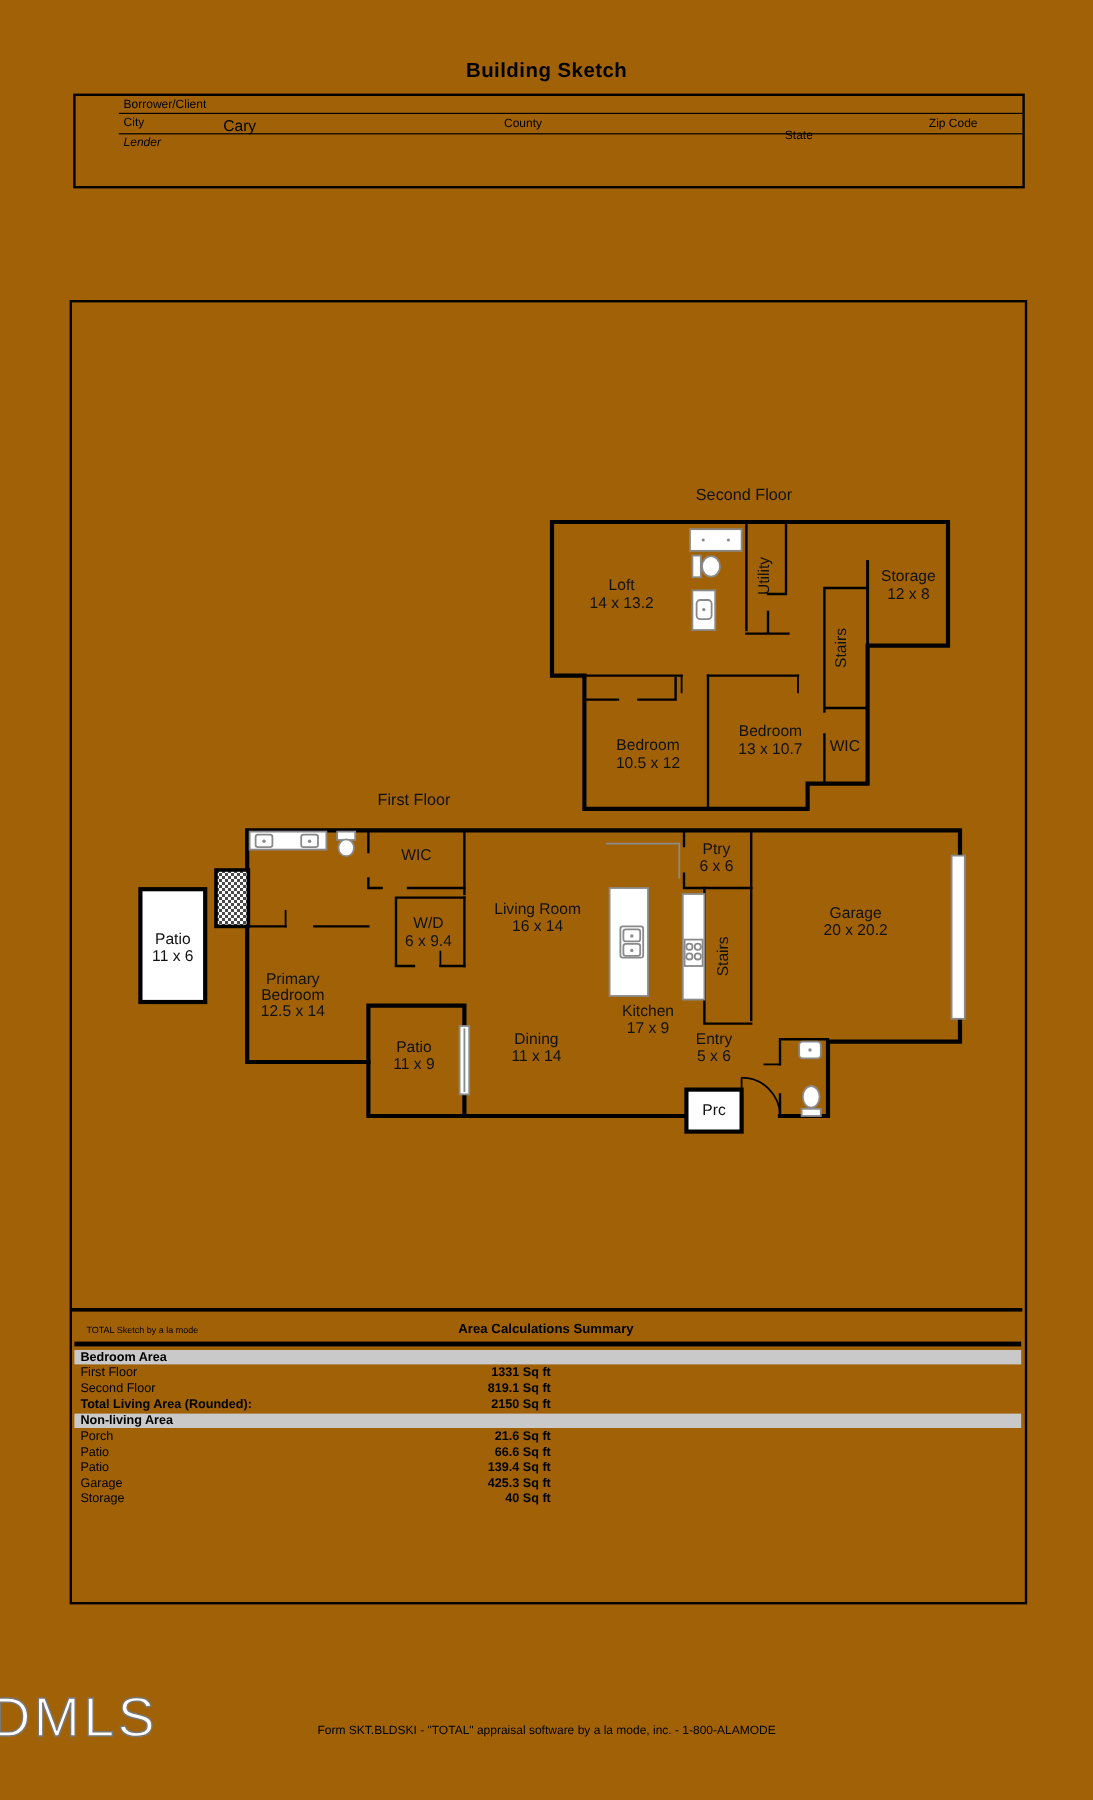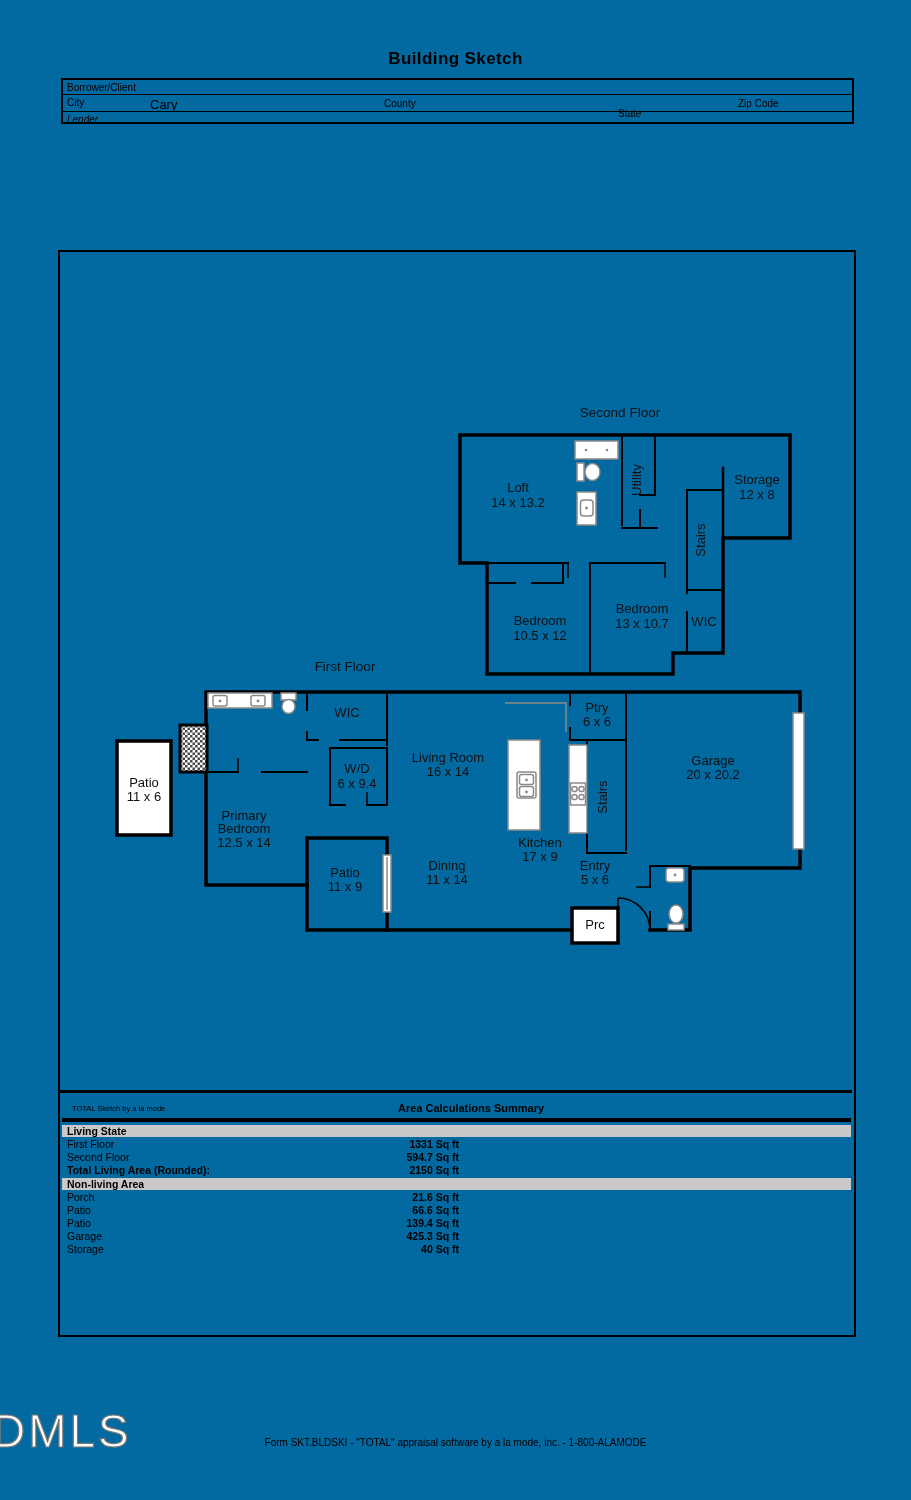--- a/index.html
+++ b/index.html
@@ -1,39 +1,39 @@
 <!DOCTYPE html>
 <html><head>
 <meta charset="utf-8">
 <style>
   html,body{margin:0;padding:0;background:#fff;}
-  .page{position:relative;width:911px;height:1500px;background:#0369a1;overflow:hidden;
+  .page{position:relative;width:911px;height:1500px;background:#a16207;overflow:hidden;
         font-family:"Liberation Sans",sans-serif;color:#000;}
   .doc-title{position:absolute;top:49px;left:0;width:100%;text-align:center;
              font-size:17px;font-weight:bold;letter-spacing:.4px;}
   
-  .info-table{position:absolute;left:61px;top:78px;width:793px;height:46px;
-              border:2px solid #000;box-sizing:border-box;}
+  .info-table{position:absolute;left:61px;top:78px;width:793px;height:79px;
+              border:2px solid #000;box-sizing:border-box;padding-left:36px;}
   .info-row{position:relative;box-sizing:border-box;border-bottom:1px solid #000;width:100%;}
   .info-row:last-child{border-bottom:none;}
   .ir1{height:15px;} .ir2{height:17px;} .ir3{height:17px;} .ir4{height:14px;font-style:italic;}
   .cell-label{position:absolute;left:4px;top:2px;font-size:10px;}
   .cell-value{position:absolute;left:87px;top:2px;font-size:13px;}
   .lab-county{position:absolute;left:321px;top:3px;font-size:10px;}
   .lab-state{position:absolute;left:555px;top:13px;font-size:10px;}
   .lab-zip{position:absolute;left:639px;top:3px;font-size:10px;margin-left:36px;}
   
   .sketch-box{position:absolute;left:58px;top:250px;width:794px;height:1083px;
               border:2.5px solid #000;box-sizing:content-box;}
   .plan-svg{position:absolute;left:0;top:0;}
   
   .sum-divider{position:absolute;left:60px;top:1090px;width:792px;height:3px;background:#000;}
   .sum-brand{position:absolute;left:72px;top:1104px;font-size:7.5px;}
   .sum-title{position:absolute;left:58px;top:1102px;width:794px;text-align:center;
-             font-size:11px;font-weight:bold;padding-left:16px;}
+             font-size:11px;font-weight:bold;}
   .sum-bar{position:absolute;left:62px;top:1118px;width:789px;height:4px;background:#000;}
   .sum-rows{position:absolute;left:62px;top:1124px;width:789px;}
   .gray-head{background:#c9c9c9;font-weight:bold;font-size:10.5px;height:12px;
              line-height:12px;padding-left:5px;margin:1px 0;}
   .sum-row{position:relative;height:13px;font-size:10.5px;line-height:13px;}
   .sum-row .lbl{position:absolute;left:5px;}
   .sum-row .val{position:absolute;left:0;width:397px;text-align:right;font-weight:bold;}
   .sum-row.total{font-weight:bold;}
   
   .logo{position:absolute;left:-8px;top:1404px;font-size:46px;font-weight:100;
@@ -207,28 +207,28 @@
       </g>
     </svg>
   </div>
 
   <div class="sum-divider"></div>
   <div class="sum-brand">TOTAL Sketch by a la mode</div>
   <div class="sum-title">Area Calculations Summary</div>
   <div class="sum-bar"></div>
 
   <div class="sum-rows">
-    <div class="gray-head">Living State</div>
+    <div class="gray-head">Bedroom Area</div>
     <div class="sum-row">
       <span class="lbl">First Floor</span>
       <span class="val">1331 Sq ft</span>
     </div>
     <div class="sum-row">
       <span class="lbl">Second Floor</span>
-      <span class="val">594.7 Sq ft</span>
+      <span class="val">819.1 Sq ft</span>
     </div>
     <div class="sum-row total">
       <span class="lbl">Total Living Area (Rounded):</span>
       <span class="val">2150 Sq ft</span>
     </div>
     <div class="gray-head">Non-living Area</div>
     <div class="sum-row">
       <span class="lbl">Porch</span>
       <span class="val">21.6 Sq ft</span>
     </div>

